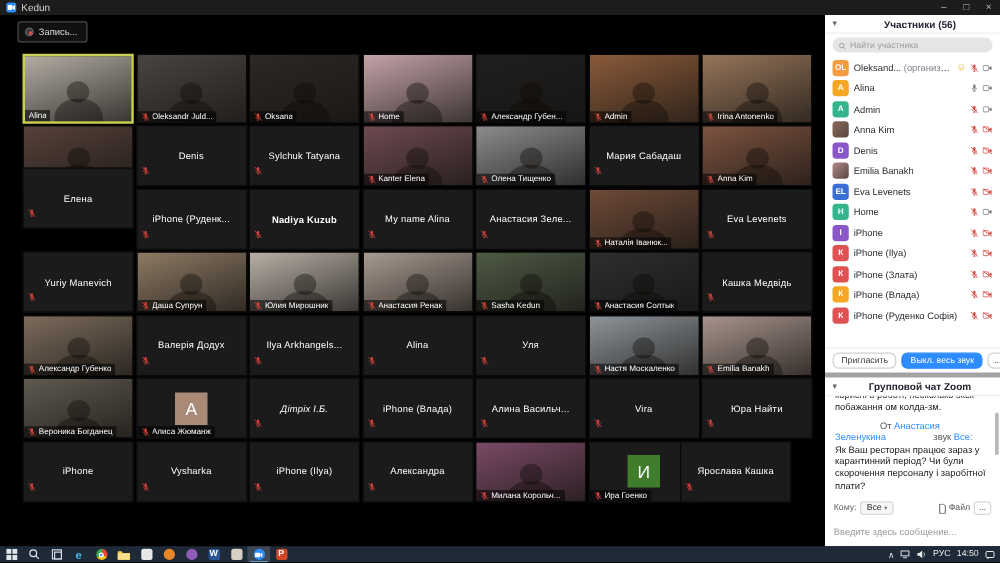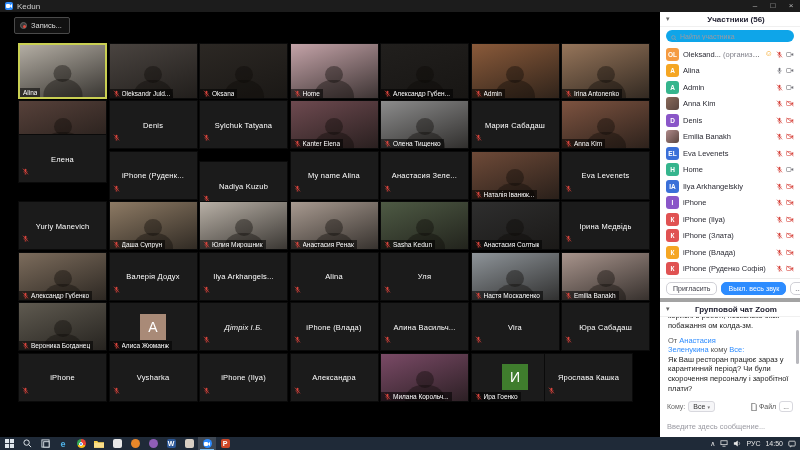--- a/index.html
+++ b/index.html
@@ -29,42 +29,42 @@
   .tile .miconly{position:absolute;left:3px;bottom:3px;}
   .tile .letterbox{position:absolute;left:50%;top:50%;transform:translate(-50%,-50%);width:26px;height:26px;display:flex;align-items:center;justify-content:center;color:#fff;font-size:14px;}
   .tile .sil{position:absolute;left:50%;bottom:0;transform:translateX(-50%);width:46%;height:34%;background:rgba(10,8,6,.38);border-radius:45% 45% 0 0/90% 90% 0 0;}
   .tile .sil::before{content:"";position:absolute;left:50%;top:-14px;transform:translateX(-50%);width:18px;height:17px;border-radius:50%;background:rgba(10,8,6,.38);}
 
   
   #panel{position:absolute;top:12px;left:660px;width:140px;height:425px;background:#fff;display:flex;flex-direction:column;z-index:10;}
   .phead{position:relative;height:15px;display:flex;align-items:center;justify-content:center;border-bottom:1px solid #f0f0f0;padding-left:12px;}
   .phead .chev{position:absolute;left:6px;color:#666;font-size:7px;top:3px;}
   .phead .ptitle{font-size:8px;font-weight:bold;color:#232333;}
-  #searchwrap{margin:3px 6px;height:12px;background:#0ea5e9;border-radius:6px;display:flex;align-items:center;padding:0 5px;gap:3px;}
+  #searchwrap{margin:3px 6px;height:12px;background:#e5e5e5;border-radius:6px;display:flex;align-items:center;padding:0 5px;gap:3px;}
   #searchwrap input{border:none;background:transparent;outline:none;font-size:7px;color:#444;width:100%;padding:0;}
   #searchwrap input::placeholder{color:#9a9aa2;}
   #plist{flex:0 0 auto;height:233px;overflow:hidden;padding:1px 0;}
   .prow{height:16.5px;display:flex;align-items:center;padding:0 6px;gap:4px;}
   .pavatar{flex:0 0 13px;width:13px;height:13px;border-radius:3px;color:#fff;font-size:6.5px;font-weight:bold;display:flex;align-items:center;justify-content:center;overflow:hidden;}
   .pname{flex:1;font-size:7.5px;color:#2a2a33;white-space:nowrap;overflow:hidden;text-overflow:ellipsis;}
   .pname .suffix{color:#80808a;}
   .picons{display:flex;align-items:center;gap:3px;}
   .picons .fb{font-size:8px;line-height:8px;color:#f5a623;}
   #pbuttons{height:20px;display:flex;align-items:center;gap:4px;padding:0 6px;border-top:1px solid #ededed;}
   .btn{border:1px solid #d0d0d6;background:#fff;border-radius:5px;font-size:7px;color:#3a3a44;padding:2px 6px;white-space:nowrap;}
   .btn.primary{background:#2d8cff;border-color:#2d8cff;color:#fff;}
   .btn.mini{padding:2px 4px;}
 
   
   #chat{flex:1;display:flex;flex-direction:column;border-top:4px solid #a3a3a3;position:relative;}
   #chatmsgs{flex:1;overflow:hidden;padding:2px 8px 0 8px;position:relative;}
   .msg{margin-bottom:5px;}
   .msg.partial{margin-top:-8px;}
   .mhead{font-size:7.5px;color:#555;margin-bottom:1px;}
-  .mhead span{margin-right:2px;}
+  .mhead span{margin-right:2px;margin-left:36px;}
   .mhead a{color:#2d8cff;text-decoration:none;margin-right:2px;}
   .mbody{font-size:7.5px;color:#222;line-height:1.3;}
   #chatscroll{position:absolute;right:1px;top:28px;width:3px;height:34px;background:#b8b8bd;border-radius:2px;}
   #chatfoot{padding:2px 7px 1px 7px;display:flex;align-items:center;gap:3px;}
   #chatfoot .lbl{font-size:7px;color:#666;}
   #tosel{display:flex;align-items:center;gap:2px;border:1px solid #d8d8de;border-radius:3px;background:#f6f6f8;font-size:7px;color:#333;padding:1px 4px;}
   #tosel .carat{font-size:5px;color:#777;}
   #chatfoot .spacer{flex:1;}
   #filebtn{display:flex;align-items:center;gap:2px;font-size:7px;color:#555;}
   #morebtn{border:1px solid #d8d8de;border-radius:3px;background:#fff;color:#555;font-size:7px;padding:0 3px;line-height:9px;}
@@ -254,21 +254,21 @@
             </svg></span>
         </div>
         <div class="tile" style="left: 108.5px; width: 89px; top: 138.5px; height: 49px;">
           <span class="cname">iPhone (Руденк...</span>
           <span class="miconly"><svg width="7" height="7" viewBox="0 0 16 16">
               <path d="M8 1.5a2 2 0 0 1 2 2v4a2 2 0 0 1-4 0v-4a2 2 0 0 1 2-2z" fill="#d6443c"></path>
               <path d="M4 7.5a4 4 0 0 0 8 0M8 11.5v2.5M6 14h4" stroke="#d6443c" stroke-width="1.3" fill="none"></path>
               <line x1="2" y1="1.5" x2="14" y2="14.5" stroke="#d6443c" stroke-width="1.6"></line>
             </svg></span>
         </div>
-        <div class="tile" style="left: 199px; width: 89px; top: 149px; height: 49px;">
+        <div class="tile" style="left: 199px; width: 89px; top: 139px; height: 49px; font-weight: bold;">
           <span class="cname">Nadiya Kuzub</span>
           <span class="miconly"><svg width="7" height="7" viewBox="0 0 16 16">
               <path d="M8 1.5a2 2 0 0 1 2 2v4a2 2 0 0 1-4 0v-4a2 2 0 0 1 2-2z" fill="#d6443c"></path>
               <path d="M4 7.5a4 4 0 0 0 8 0M8 11.5v2.5M6 14h4" stroke="#d6443c" stroke-width="1.3" fill="none"></path>
               <line x1="2" y1="1.5" x2="14" y2="14.5" stroke="#d6443c" stroke-width="1.6"></line>
             </svg></span>
         </div>
         <div class="tile" style="left: 289.5px; width: 89px; top: 138.5px; height: 49px;">
           <span class="cname">My name Alina</span>
           <span class="miconly"><svg width="7" height="7" viewBox="0 0 16 16">
@@ -361,21 +361,21 @@
           <span class="bar">
             <svg width="7" height="7" viewBox="0 0 16 16">
               <path d="M8 1.5a2 2 0 0 1 2 2v4a2 2 0 0 1-4 0v-4a2 2 0 0 1 2-2z" fill="#d6443c"></path>
               <path d="M4 7.5a4 4 0 0 0 8 0M8 11.5v2.5M6 14h4" stroke="#d6443c" stroke-width="1.3" fill="none"></path>
               <line x1="2" y1="1.5" x2="14" y2="14.5" stroke="#d6443c" stroke-width="1.6"></line>
             </svg>
             <span class="bname">Анастасия Солтык</span>
           </span>
         </div>
         <div class="tile" style="left: 561px; width: 89px; top: 189px; height: 49px;">
-          <span class="cname">Ірина Медвідь</span>
+          <span class="cname">Кашка Медвідь</span>
           <span class="miconly"><svg width="7" height="7" viewBox="0 0 16 16">
               <path d="M8 1.5a2 2 0 0 1 2 2v4a2 2 0 0 1-4 0v-4a2 2 0 0 1 2-2z" fill="#d6443c"></path>
               <path d="M4 7.5a4 4 0 0 0 8 0M8 11.5v2.5M6 14h4" stroke="#d6443c" stroke-width="1.3" fill="none"></path>
               <line x1="2" y1="1.5" x2="14" y2="14.5" stroke="#d6443c" stroke-width="1.6"></line>
             </svg></span>
         </div>
         <div class="tile" style="left: 18px; width: 89px; top: 239.5px; height: 49px; background: linear-gradient(160deg, rgb(124, 108, 92), rgb(21, 19, 17) 130%);">
           <span class="sil"></span>
           <span class="bar">
             <svg width="7" height="7" viewBox="0 0 16 16">
@@ -488,21 +488,21 @@
         </div>
         <div class="tile" style="left: 470.5px; width: 89px; top: 290px; height: 49px;">
           <span class="cname">Vira</span>
           <span class="miconly"><svg width="7" height="7" viewBox="0 0 16 16">
               <path d="M8 1.5a2 2 0 0 1 2 2v4a2 2 0 0 1-4 0v-4a2 2 0 0 1 2-2z" fill="#d6443c"></path>
               <path d="M4 7.5a4 4 0 0 0 8 0M8 11.5v2.5M6 14h4" stroke="#d6443c" stroke-width="1.3" fill="none"></path>
               <line x1="2" y1="1.5" x2="14" y2="14.5" stroke="#d6443c" stroke-width="1.6"></line>
             </svg></span>
         </div>
         <div class="tile" style="left: 561px; width: 89px; top: 290px; height: 49px;">
-          <span class="cname">Юра Сабадаш</span>
+          <span class="cname">Юра Найти</span>
           <span class="miconly"><svg width="7" height="7" viewBox="0 0 16 16">
               <path d="M8 1.5a2 2 0 0 1 2 2v4a2 2 0 0 1-4 0v-4a2 2 0 0 1 2-2z" fill="#d6443c"></path>
               <path d="M4 7.5a4 4 0 0 0 8 0M8 11.5v2.5M6 14h4" stroke="#d6443c" stroke-width="1.3" fill="none"></path>
               <line x1="2" y1="1.5" x2="14" y2="14.5" stroke="#d6443c" stroke-width="1.6"></line>
             </svg></span>
         </div>
         <div class="tile" style="left: 18px; width: 89px; top: 340.5px; height: 49px;">
           <span class="cname">iPhone</span>
           <span class="miconly"><svg width="7" height="7" viewBox="0 0 16 16">
               <path d="M8 1.5a2 2 0 0 1 2 2v4a2 2 0 0 1-4 0v-4a2 2 0 0 1 2-2z" fill="#d6443c"></path>
@@ -704,36 +704,20 @@
               <path d="M4 7.5a4 4 0 0 0 8 0M8 11.5v2.5M6 14h4" stroke="#d6443c" stroke-width="1.3" fill="none"></path>
               <line x1="2" y1="1.5" x2="14" y2="14.5" stroke="#d6443c" stroke-width="1.6"></line>
             </svg>
             <svg width="8" height="7" viewBox="0 0 16 12">
               <rect x="1" y="2" width="9" height="8" rx="1.5" fill="none" stroke="#6e6e76" stroke-width="1.2"></rect>
               <path d="M10.5 5.5 14.5 3v6l-4-2.5z" fill="#6e6e76"></path>
             </svg>
           </span>
         </div>
         <div class="prow">
-          <span class="pavatar" style="background:#3a6fd8">IA</span>
-          <span class="pname">Ilya Arkhangelskiy</span>
-          <span class="picons">
-            <svg width="7" height="7" viewBox="0 0 16 16">
-              <path d="M8 1.5a2 2 0 0 1 2 2v4a2 2 0 0 1-4 0v-4a2 2 0 0 1 2-2z" fill="#d6443c"></path>
-              <path d="M4 7.5a4 4 0 0 0 8 0M8 11.5v2.5M6 14h4" stroke="#d6443c" stroke-width="1.3" fill="none"></path>
-              <line x1="2" y1="1.5" x2="14" y2="14.5" stroke="#d6443c" stroke-width="1.6"></line>
-            </svg>
-            <svg width="8" height="7" viewBox="0 0 16 12">
-              <rect x="1" y="2" width="9" height="8" rx="1.5" fill="none" stroke="#d6443c" stroke-width="1.2"></rect>
-              <path d="M10.5 5.5 14.5 3v6l-4-2.5z" fill="#d6443c"></path>
-              <line x1="1" y1="1" x2="15" y2="11" stroke="#d6443c" stroke-width="1.4"></line>
-            </svg>
-          </span>
-        </div>
-        <div class="prow">
           <span class="pavatar" style="background:#8a56c8">I</span>
           <span class="pname">iPhone</span>
           <span class="picons">
             <svg width="7" height="7" viewBox="0 0 16 16">
               <path d="M8 1.5a2 2 0 0 1 2 2v4a2 2 0 0 1-4 0v-4a2 2 0 0 1 2-2z" fill="#d6443c"></path>
               <path d="M4 7.5a4 4 0 0 0 8 0M8 11.5v2.5M6 14h4" stroke="#d6443c" stroke-width="1.3" fill="none"></path>
               <line x1="2" y1="1.5" x2="14" y2="14.5" stroke="#d6443c" stroke-width="1.6"></line>
             </svg>
             <svg width="8" height="7" viewBox="0 0 16 12">
               <rect x="1" y="2" width="9" height="8" rx="1.5" fill="none" stroke="#d6443c" stroke-width="1.2"></rect>
@@ -818,21 +802,21 @@
       <div class="phead">
         <span class="chev">▾</span>
         <span class="ptitle">Групповой чат Zoom</span>
       </div>
       <div id="chatmsgs">
         <div class="msg partial">
           <div class="mbody">корисні в роботі, несколько экск побажання ом колда-зм.</div>
         </div>
         <div class="msg">
           <div class="mhead">
-            <span>От</span><a>Анастасия Зеленукина</a><span>кому</span><a>Все:</a>
+            <span>От</span><a>Анастасия Зеленукина</a><span>звук</span><a>Все:</a>
           </div>
           <div class="mbody">Як Ваш ресторан працює зараз у карантинний період? Чи були скорочення персоналу і заробітної плати?</div>
         </div>
       </div>
       <div id="chatscroll"></div>
       <div id="chatfoot">
         <span class="lbl">Кому:</span>
         <span id="tosel">
           <span>Все</span>
             <span class="carat">▾</span>

